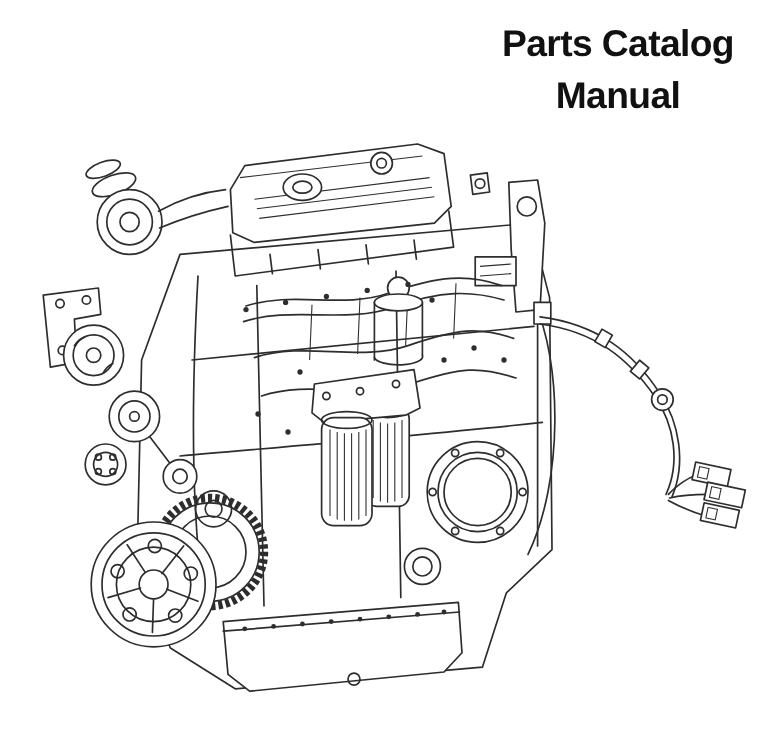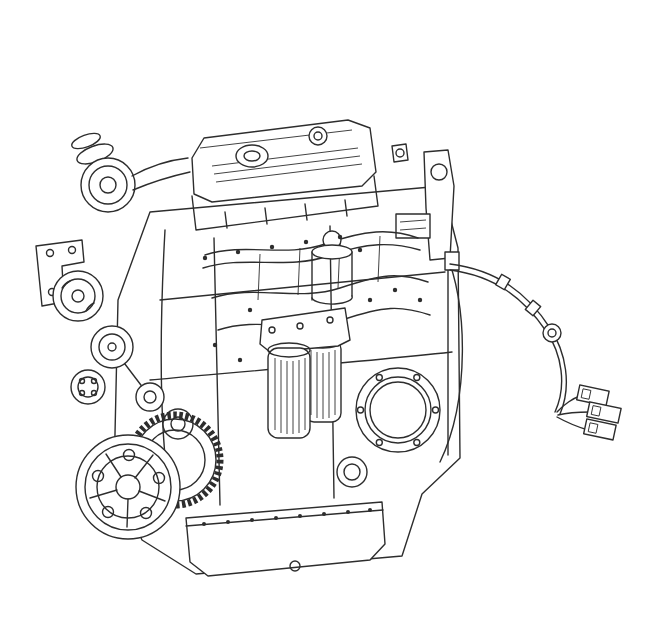--- a/index.html
+++ b/index.html
@@ -34,20 +34,22 @@
   svg .dot{fill:var(--ink);stroke:none;}
   svg .teeth{fill:none;stroke:var(--ink);stroke-width:7;stroke-dasharray:3.5 2.5;}
   svg .thin{fill:none;stroke:var(--ink);stroke-width:0.9;}
 </style>
 </head>
 <body>
 
 <div class="page">
 
   <div class="title-block">
+    <span class="title-line">Parts Catalog</span>
+    <span class="title-line">Manual</span>
   </div>
 
   <div class="drawing-wrap">
     <svg width="646" height="623" viewBox="0 0 646 623" aria-label="engine technical drawing">
 
       <g>
         <path class="solid" d="M150,212 L442,186 L458,248 L460,458 L422,494 L402,556 L196,574 L142,540 L114,478 L118,300 Z"></path>
         <path class="ln" d="M440,190 L448,250 L448,455"></path>
         <path class="ln" d="M160,300 L445,272"></path>
         <path class="ln" d="M150,380 C240,372 360,362 452,352"></path>

